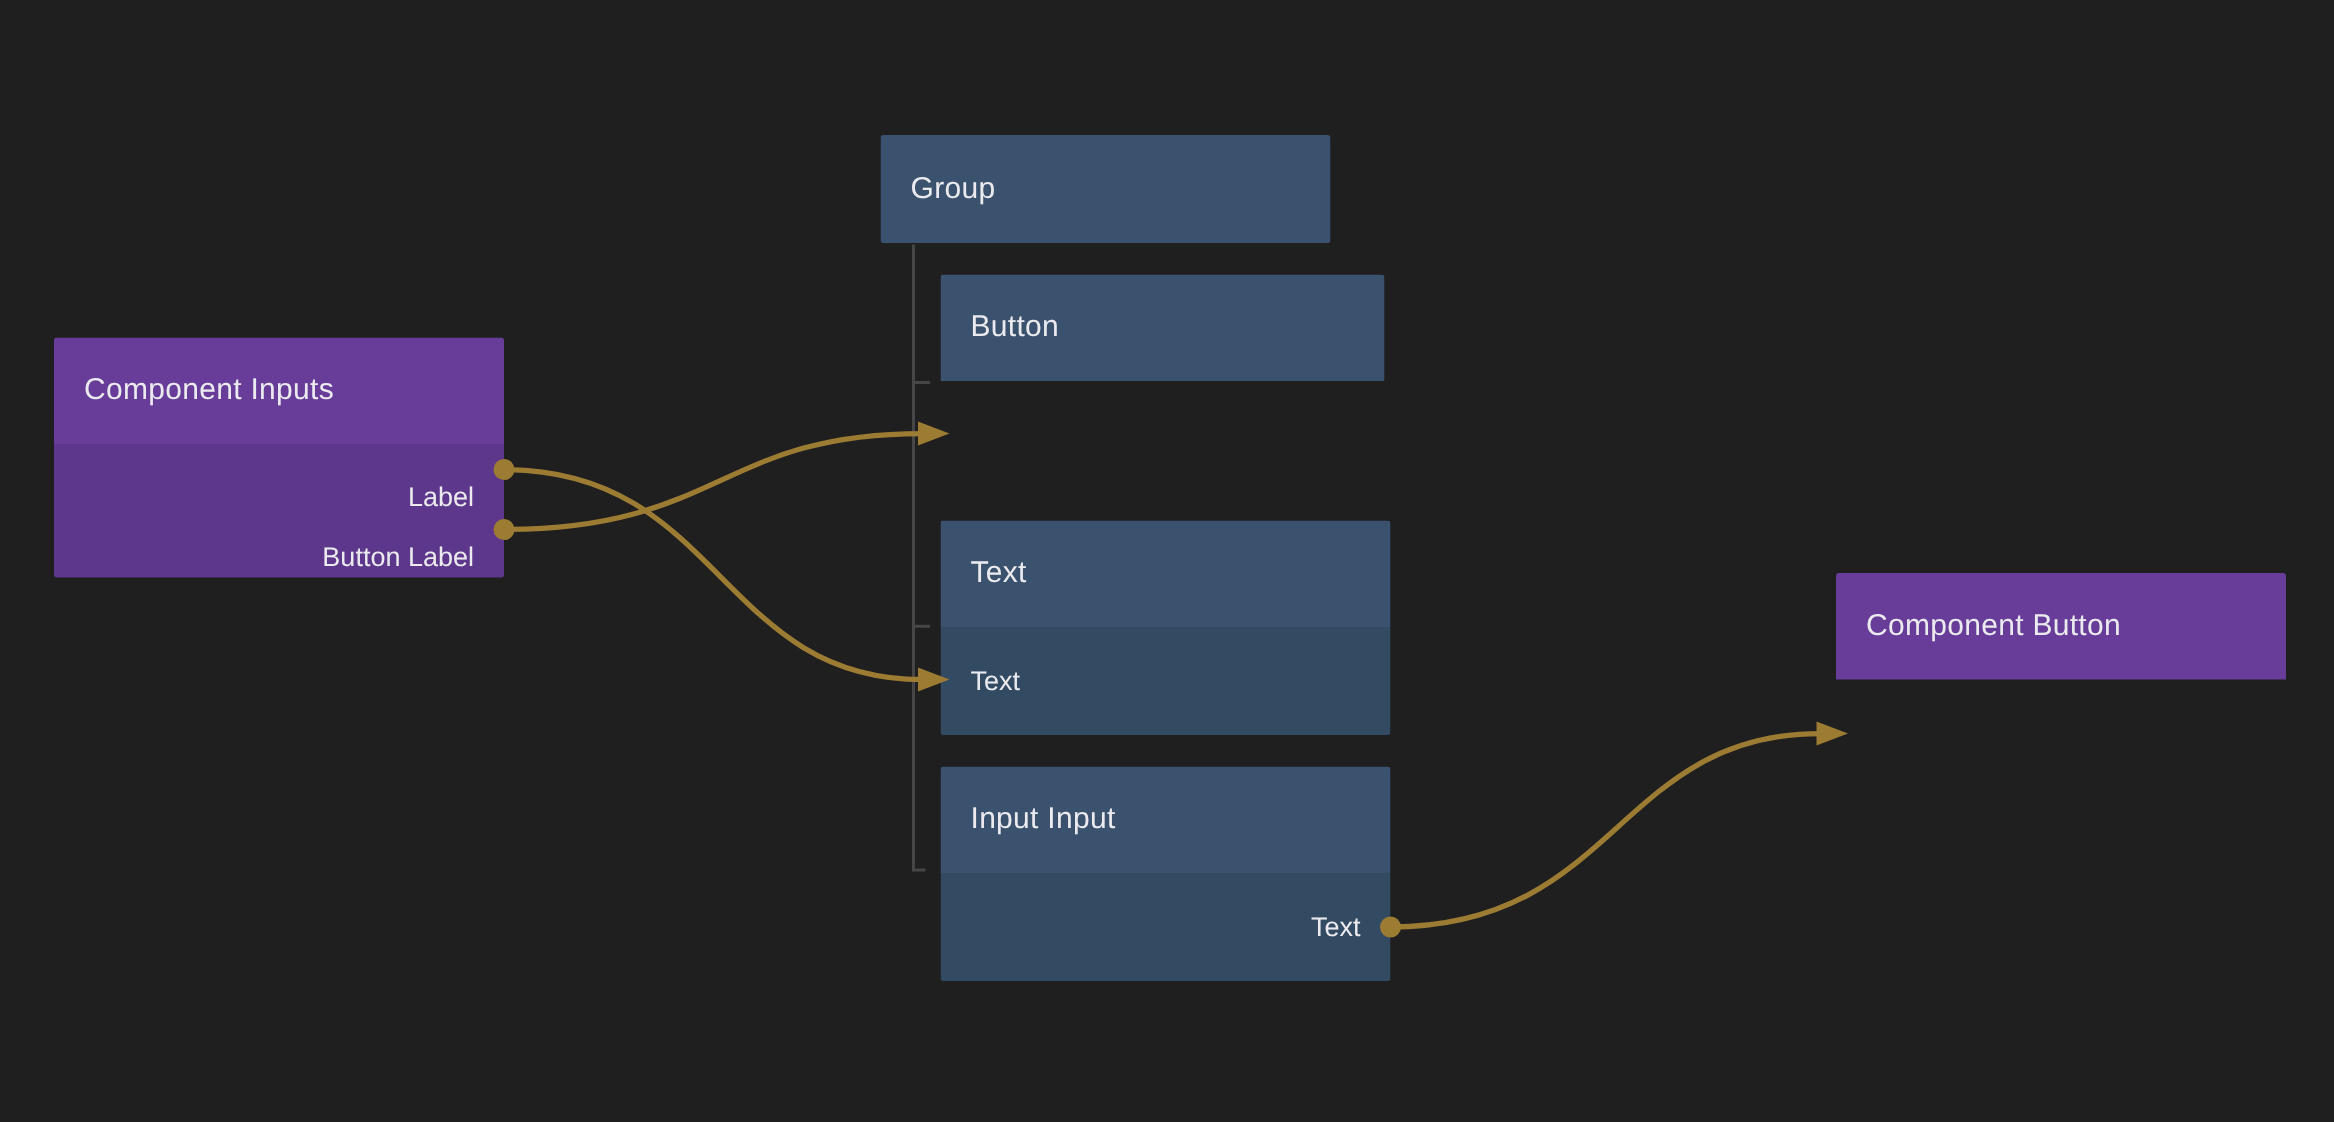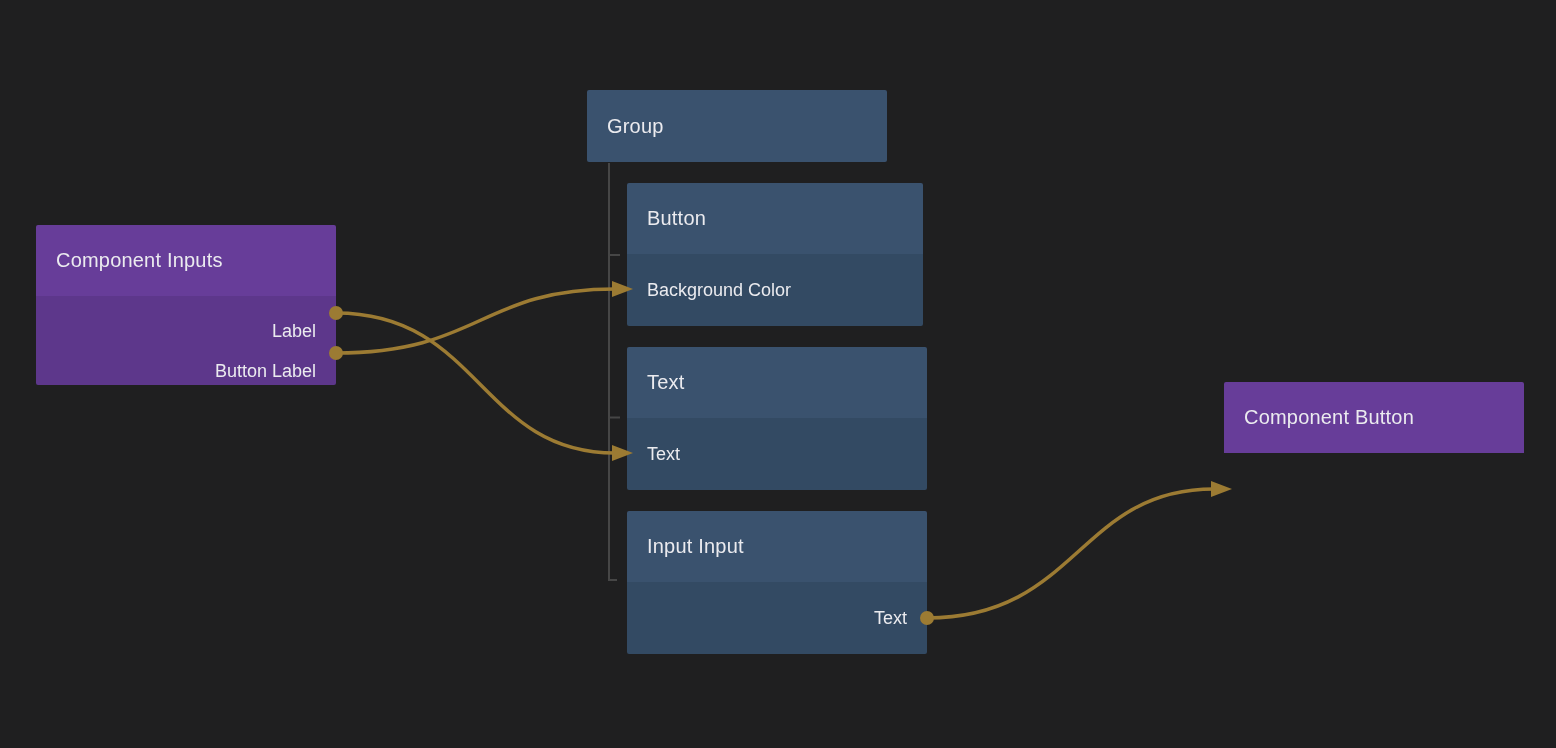--- a/index.html
+++ b/index.html
@@ -92,25 +92,20 @@
   <div class="node blue" id="node-group">
     <div class="node-header">
       <span>Group</span>
     </div>
   </div>
 
   <div class="node blue" id="node-button">
     <div class="node-header">
       <span>Button</span>
     </div>
-    <div class="node-body">
-      <div class="port row-h72">
-        <span>Background Color</span>
-      </div>
-    </div>
   </div>
 
   <div class="node blue" id="node-text">
     <div class="node-header">
       <span>Text</span>
     </div>
     <div class="node-body">
       <div class="port row-h72">
         <span>Text</span>
       </div>

